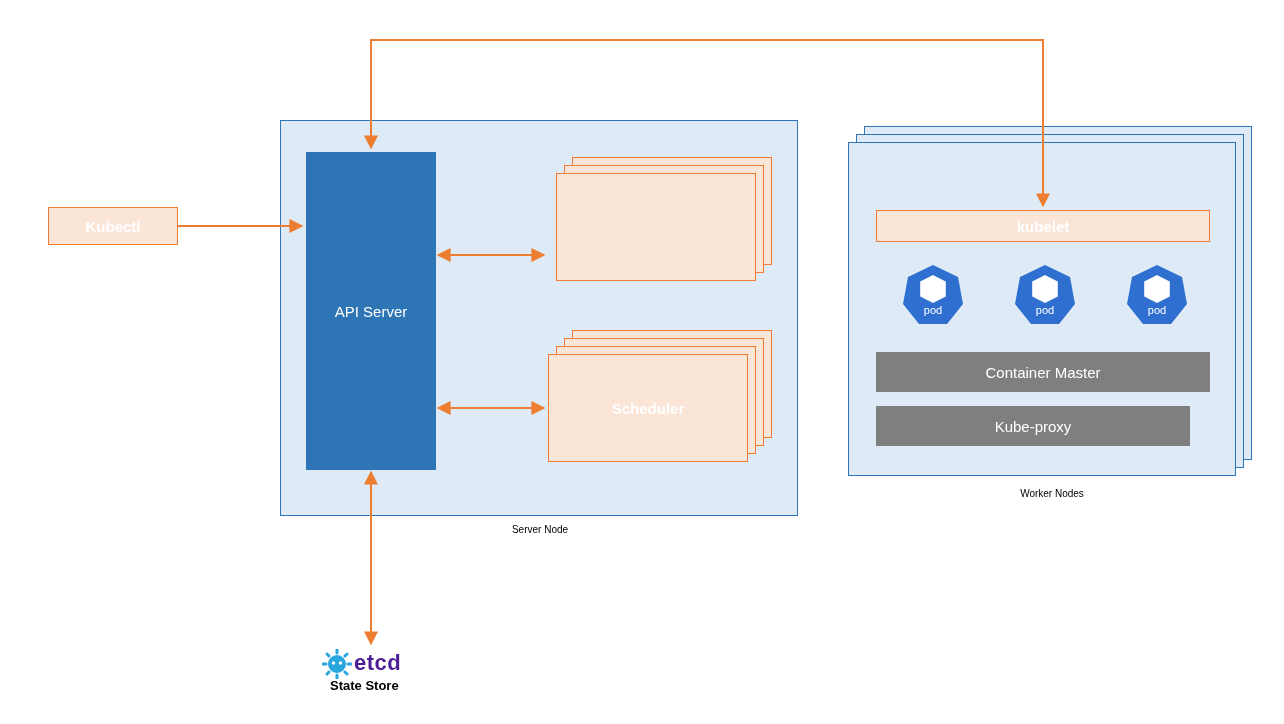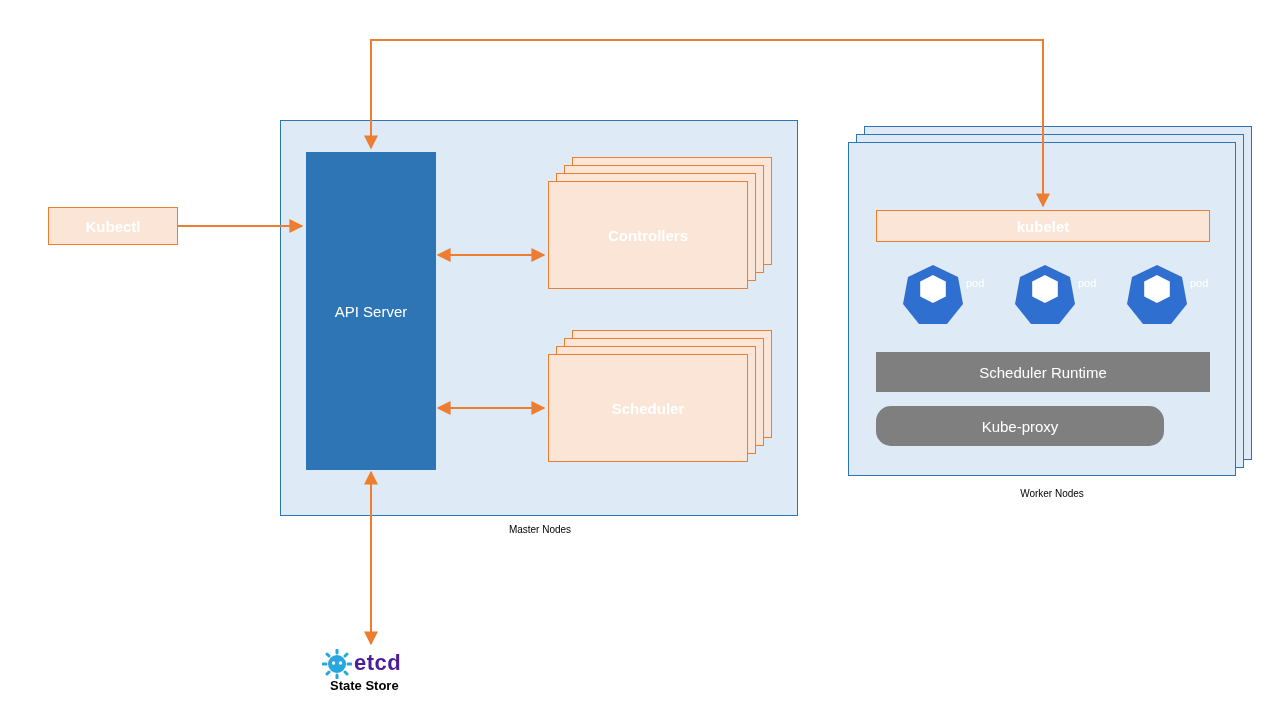--- a/index.html
+++ b/index.html
@@ -78,50 +78,48 @@
     position: absolute;
     left: 0;
     top: 0;
     width: 1284px;
     height: 724px;
     pointer-events: none;
   }
   .pod-wrap {
     position: absolute;
     display: flex;
+    flex-direction: column;
     align-items: center;
   }
   .pod-label {
     color: #fff;
     font-size: 11px;
     margin-top: -24px;
   }
 </style>
 </head>
 <body>
 
 <div class="canvas">
 
   <div class="box peach" style="left:48px; top:207px; width:130px; height:38px;">
     <span>Kubectl</span>
   </div>
 
   <div class="box panel" style="left:280px; top:120px; width:518px; height:396px;"></div>
-  <div class="panel-label" style="left:480px; top:524px; width:120px;">Master Nodes</div>
+  <div class="panel-label" style="left:480px; top:524px; width:120px;">Server Node</div>
 
   <div class="box api-server" style="left:306px; top:152px; width:130px; height:318px;">
     <span>API Server</span>
   </div>
 
   <div class="box peach dim" style="left:572px; top:157px; width:200px; height:108px;"></div>
   <div class="box peach dim" style="left:564px; top:165px; width:200px; height:108px;"></div>
   <div class="box peach dim" style="left:556px; top:173px; width:200px; height:108px;"></div>
-  <div class="box peach" style="left:548px; top:181px; width:200px; height:108px;">
-    <span>Controllers</span>
-  </div>
 
   <div class="box peach dim" style="left:572px; top:330px; width:200px; height:108px;"></div>
   <div class="box peach dim" style="left:564px; top:338px; width:200px; height:108px;"></div>
   <div class="box peach dim" style="left:556px; top:346px; width:200px; height:108px;"></div>
   <div class="box peach" style="left:548px; top:354px; width:200px; height:108px;">
     <span>Scheduler</span>
   </div>
 
   <div class="box panel" style="left:864px; top:126px; width:388px; height:334px;"></div>
   <div class="box panel" style="left:856px; top:134px; width:388px; height:334px;"></div>
@@ -160,24 +158,24 @@
       <g stroke="#fff" stroke-width="1.6" fill="#fff">
         <polygon points="33,14 45,20 45,34 33,40 21,34 21,20" fill="#fff"></polygon>
         <polyline points="21,20 33,26 45,20" fill="none"></polyline>
         <line x1="33" y1="26" x2="33" y2="40"></line>
       </g>
     </svg>
     <span class="pod-label">pod</span>
   </div>
 
   <div class="box gray" style="left:876px; top:352px; width:334px; height:40px;">
-    <span>Scheduler Runtime</span>
-  </div>
-
-  <div class="box gray" style="left:876px; top:406px; width:288px; height:40px;border-radius:15px;">
+    <span>Container Master</span>
+  </div>
+
+  <div class="box gray" style="left:876px; top:406px; width:314px; height:40px;">
     <span>Kube-proxy</span>
   </div>
 
   <svg width="30" height="30" style="position:absolute; left:322px; top:649px;" viewBox="0 0 30 30">
     <circle cx="15" cy="15" r="9" fill="#2aa6de"></circle>
     <circle cx="11.5" cy="14" r="1.7" fill="#fff"></circle>
     <circle cx="18.5" cy="14" r="1.7" fill="#fff"></circle>
     <path d="M15 4 L15 1 M15 26 L15 29 M4 15 L1 15 M26 15 L29 15
              M7 7 L5 5 M23 7 L25 5 M7 23 L5 25 M23 23 L25 25" stroke="#2aa6de" stroke-width="3" stroke-linecap="round"></path>
   </svg>

